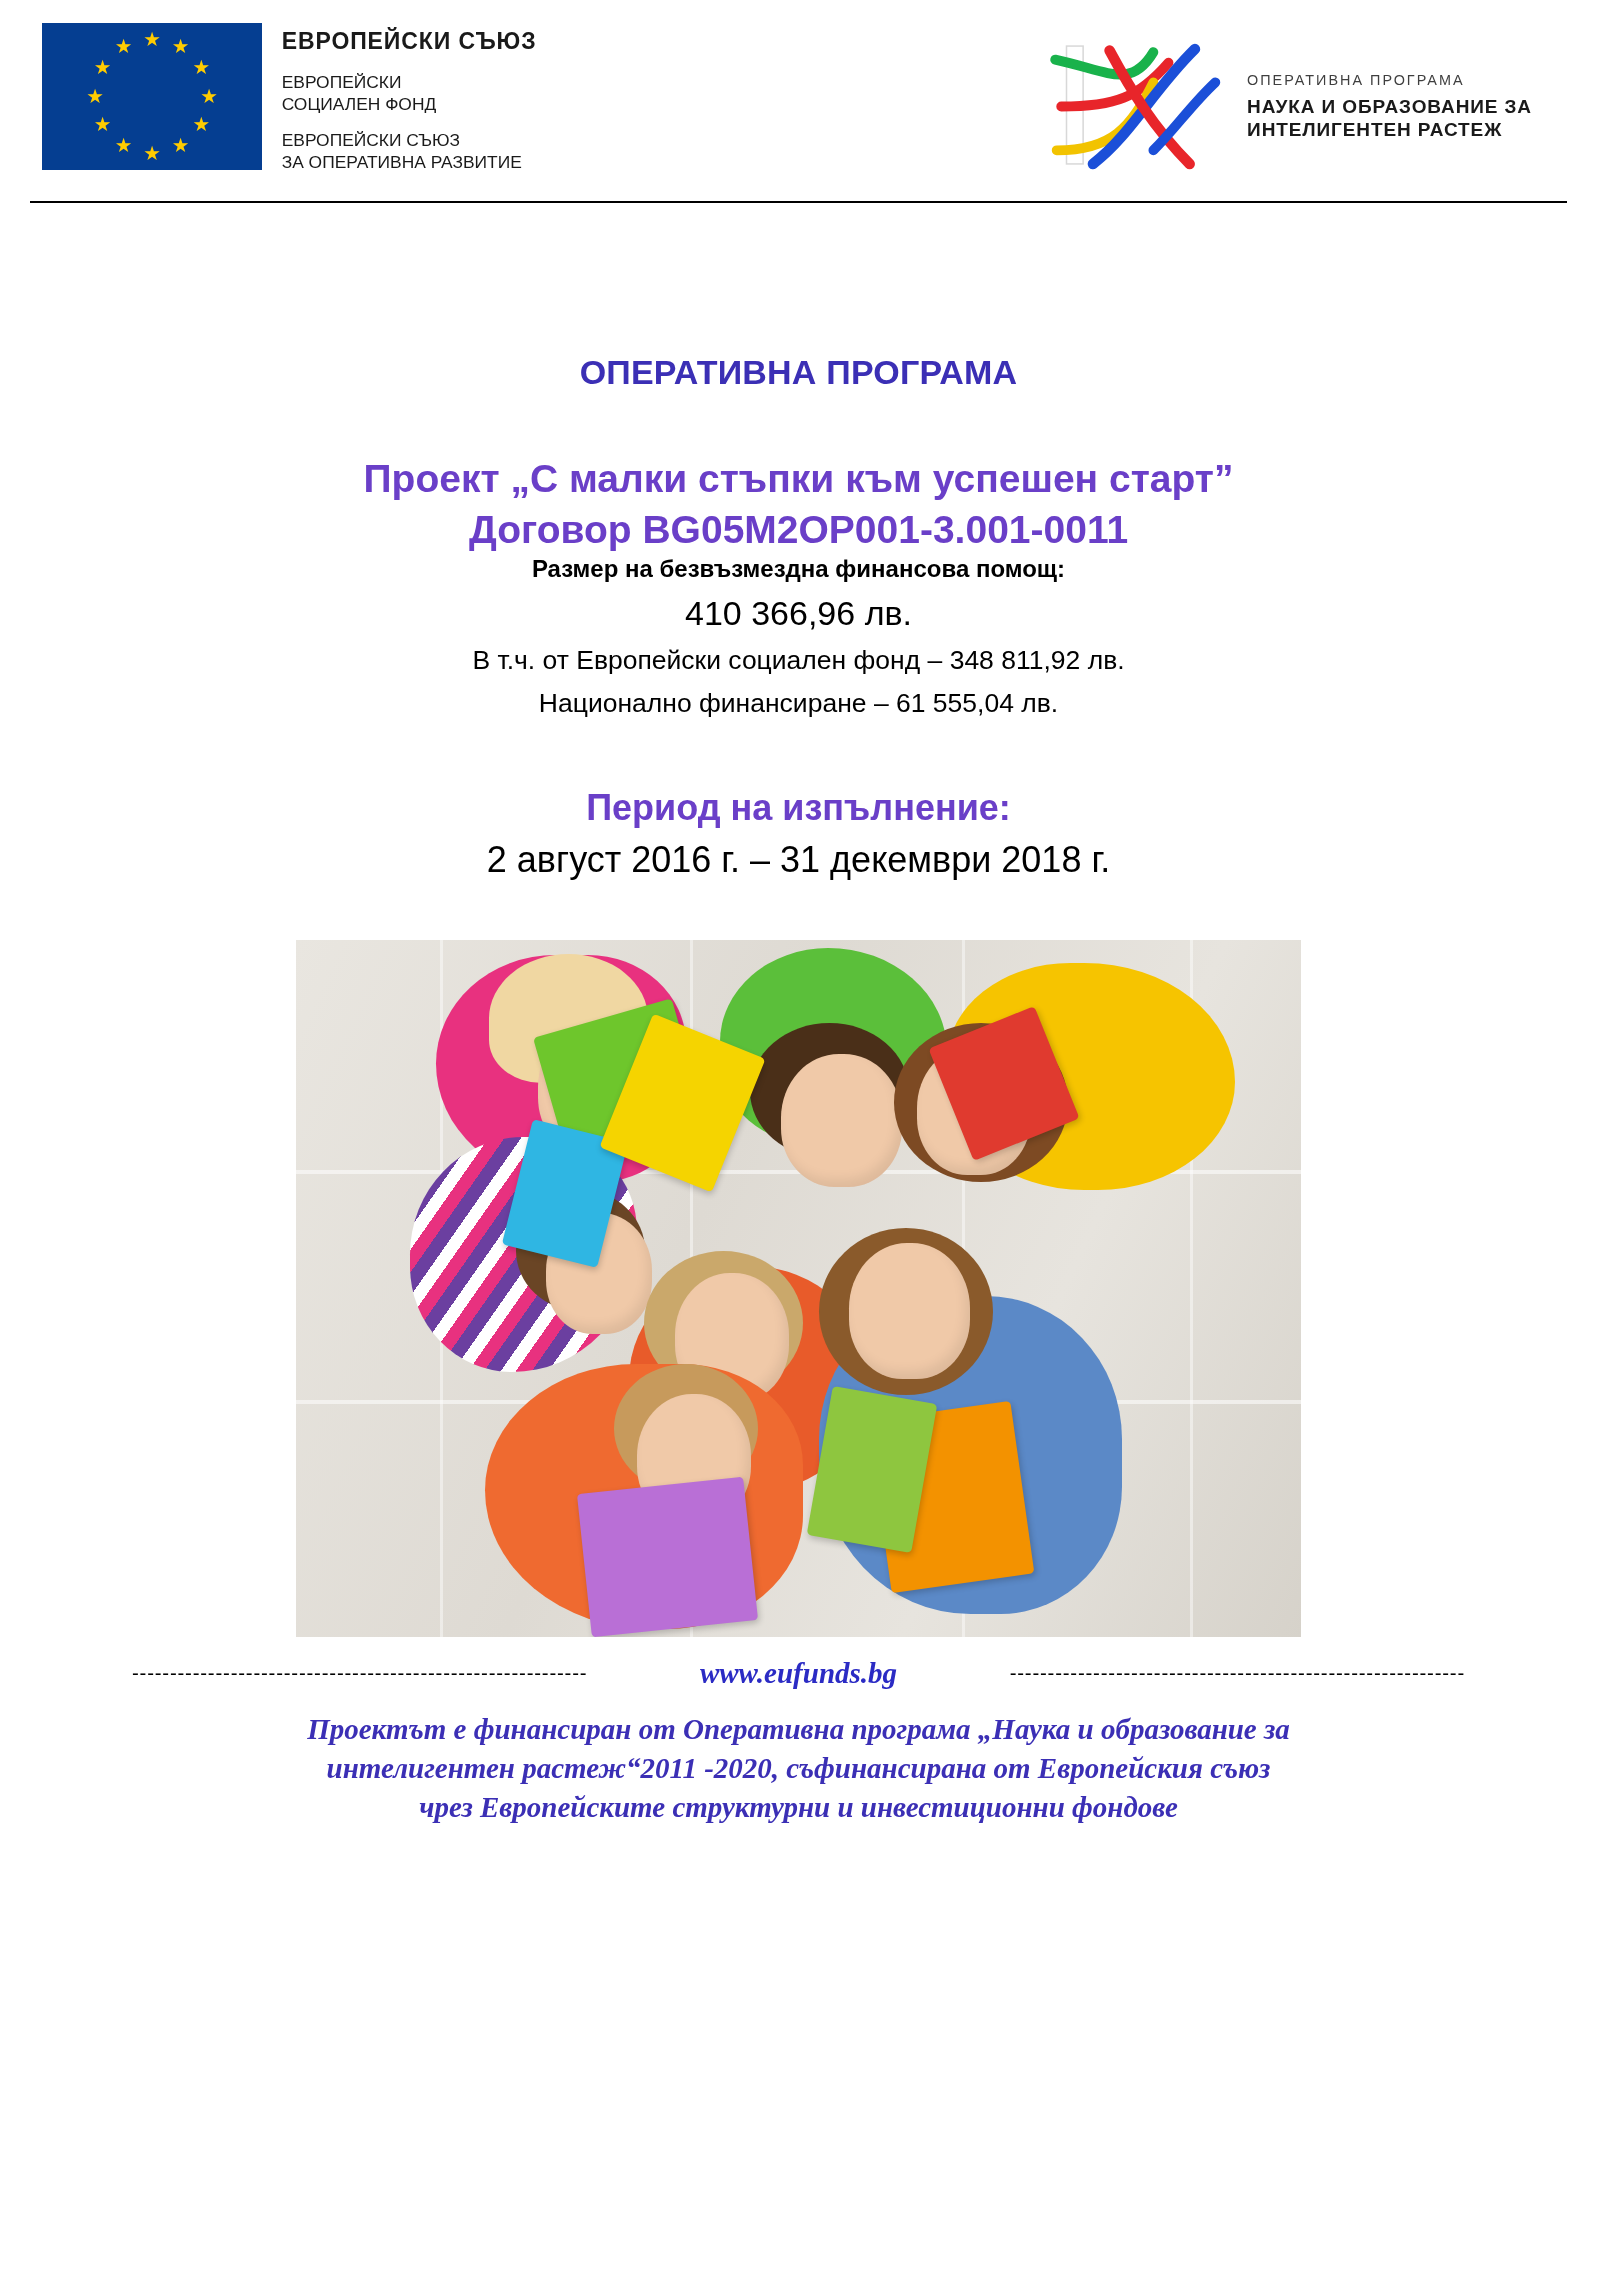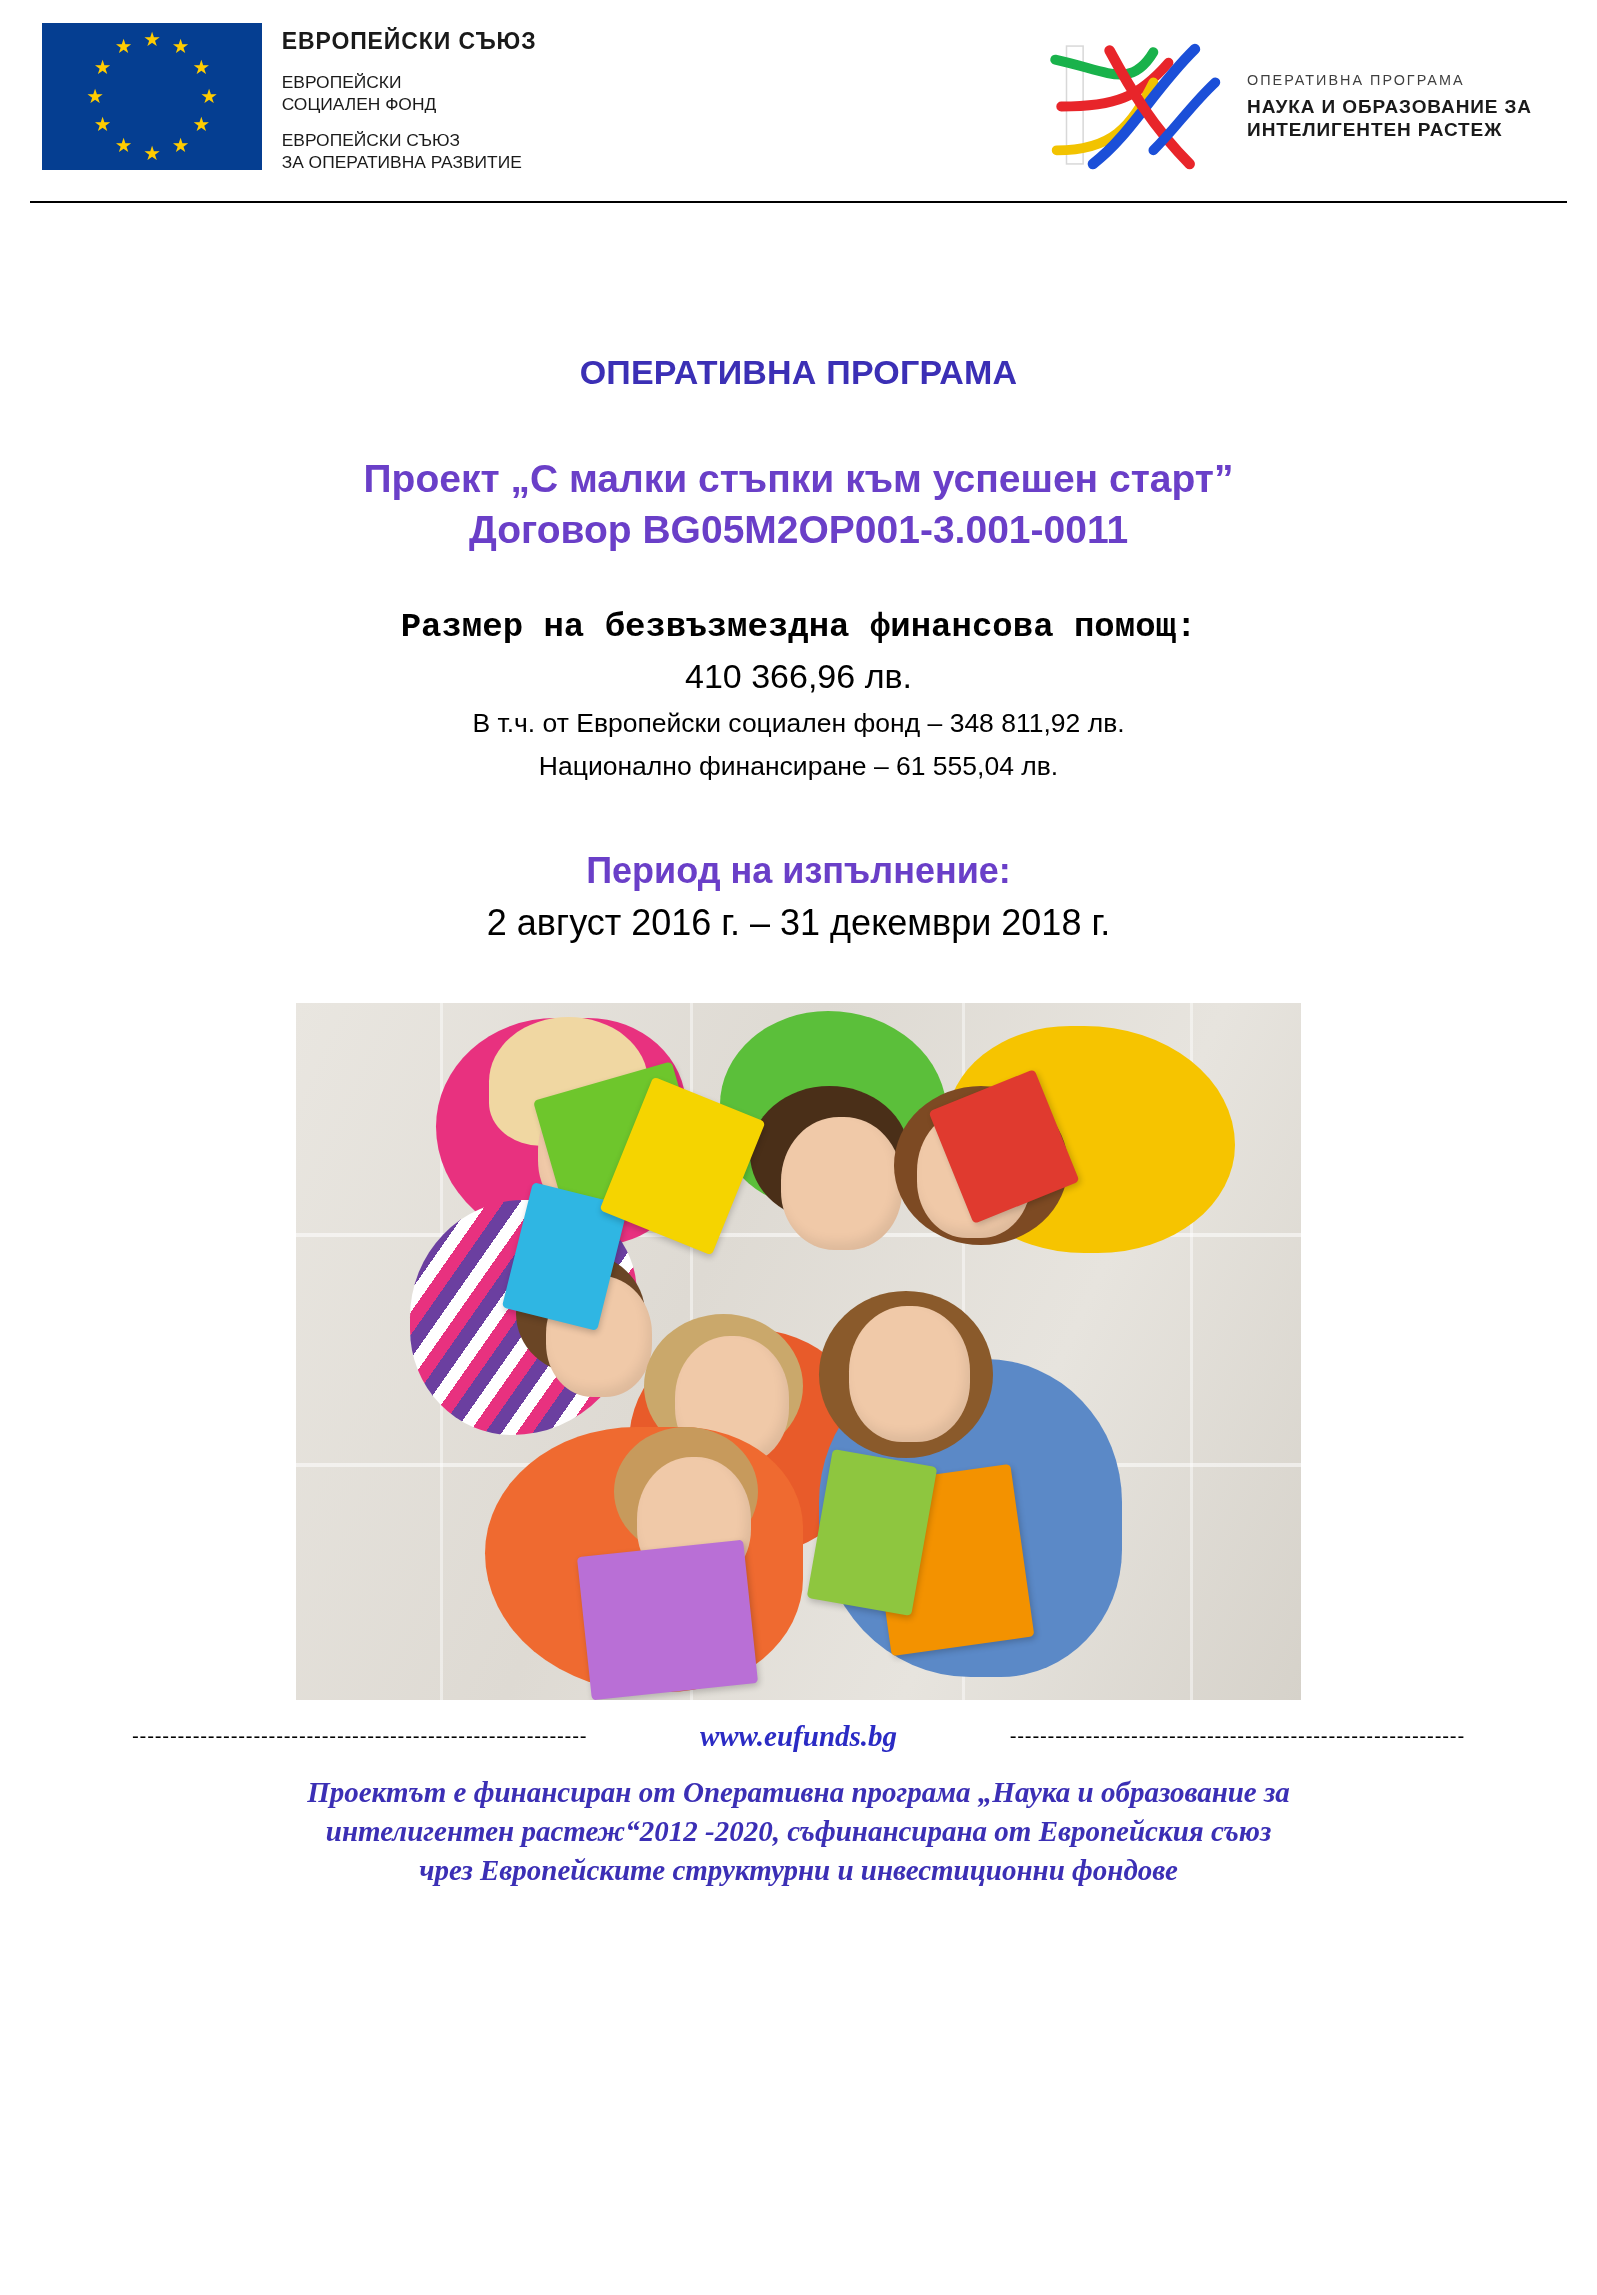--- a/index.html
+++ b/index.html
@@ -132,24 +132,22 @@
   }
   .project-title {
     color: #6a3fc8;
     font-weight: bold;
     font-size: 39px;
     line-height: 51px;
     margin-top: 57px;
   }
   .grant-label {
     font-weight: bold;
-    font-size: 34px;
-    margin-top: 53px;
+    font-size: 24px;
     color: #000;
-    font-family: Liberation Mono, monospace;
   }
   .grant-amount {
     font-size: 34px;
     margin-top: 10.6px;
     color: #000;
   }
   .grant-line {
     font-size: 26.5px;
     margin-top: 12px;
     color: #000;
@@ -417,17 +415,17 @@
 </div>
 
 <div class="footer">
   <div class="footer-rule-row">
     <div class="dashes">------------------------------------------------------------</div>
     <div class="site">www.eufunds.bg</div>
     <div class="dashes right">------------------------------------------------------------</div>
   </div>
   <div class="footer-text">
     <div>Проектът е  финансиран от Оперативна програма „Наука и образование за</div>
-    <div>интелигентен растеж“2012 -2020, съфинансирана от Европейския съюз</div>
+    <div>интелигентен растеж“2011 -2020, съфинансирана от Европейския съюз</div>
     <div>чрез Европейските структурни и инвестиционни фондове</div>
   </div>
 </div>
 
 
 </body></html>

